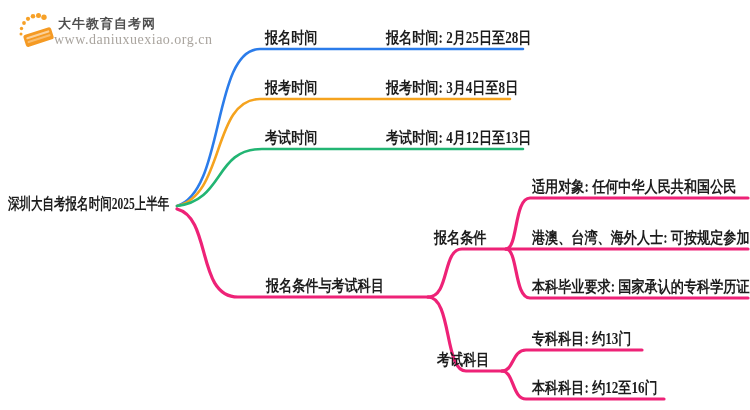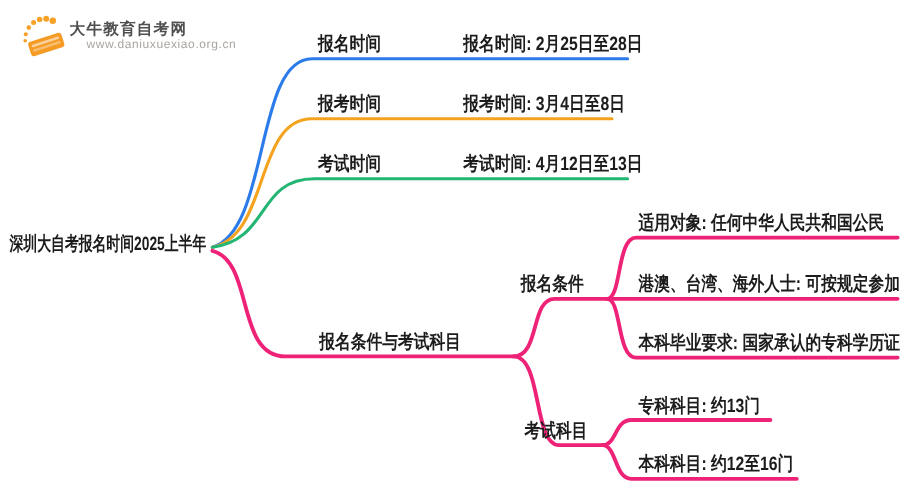--- a/index.html
+++ b/index.html
@@ -1,32 +1,32 @@
 <!DOCTYPE html>
 <html><head>
 <meta charset="utf-8">
 <style>
   html,body{margin:0;padding:0;background:#fff;}
   #canvas{
     position:relative;width:750px;height:410px;background:#ffffff;
-    overflow:hidden;font-family:Liberation Sans, sans-serif;
+    overflow:hidden;font-family:Liberation Serif, serif;
   }
   #connectors{position:absolute;left:0;top:0;}
   .lbl{
     position:absolute;white-space:nowrap;font-weight:700;color:#1c1c1c;
     font-size:16px;line-height:19px;transform:scaleX(.82);
     transform-origin:0 50%;
   }
   .root-lbl{transform:scaleX(.72);}
   .brand-name{
     position:absolute;left:58px;top:15px;font-size:13px;font-weight:700;
     color:#4f4f4f;letter-spacing:1px;white-space:nowrap;
   }
   .brand-url{
-    position:absolute;left:72px;top:32px;font-size:10px;color:#a9a49e;
+    position:absolute;left:54px;top:32px;font-size:14px;color:#a9a49e;
     letter-spacing:.5px;white-space:nowrap;
   }
   .logo-icon{position:absolute;left:16px;top:10px;}
 </style>
 </head>
 <body>
 
 <div id="canvas">
 
   <svg id="connectors" width="750" height="410" viewBox="0 0 750 410">

